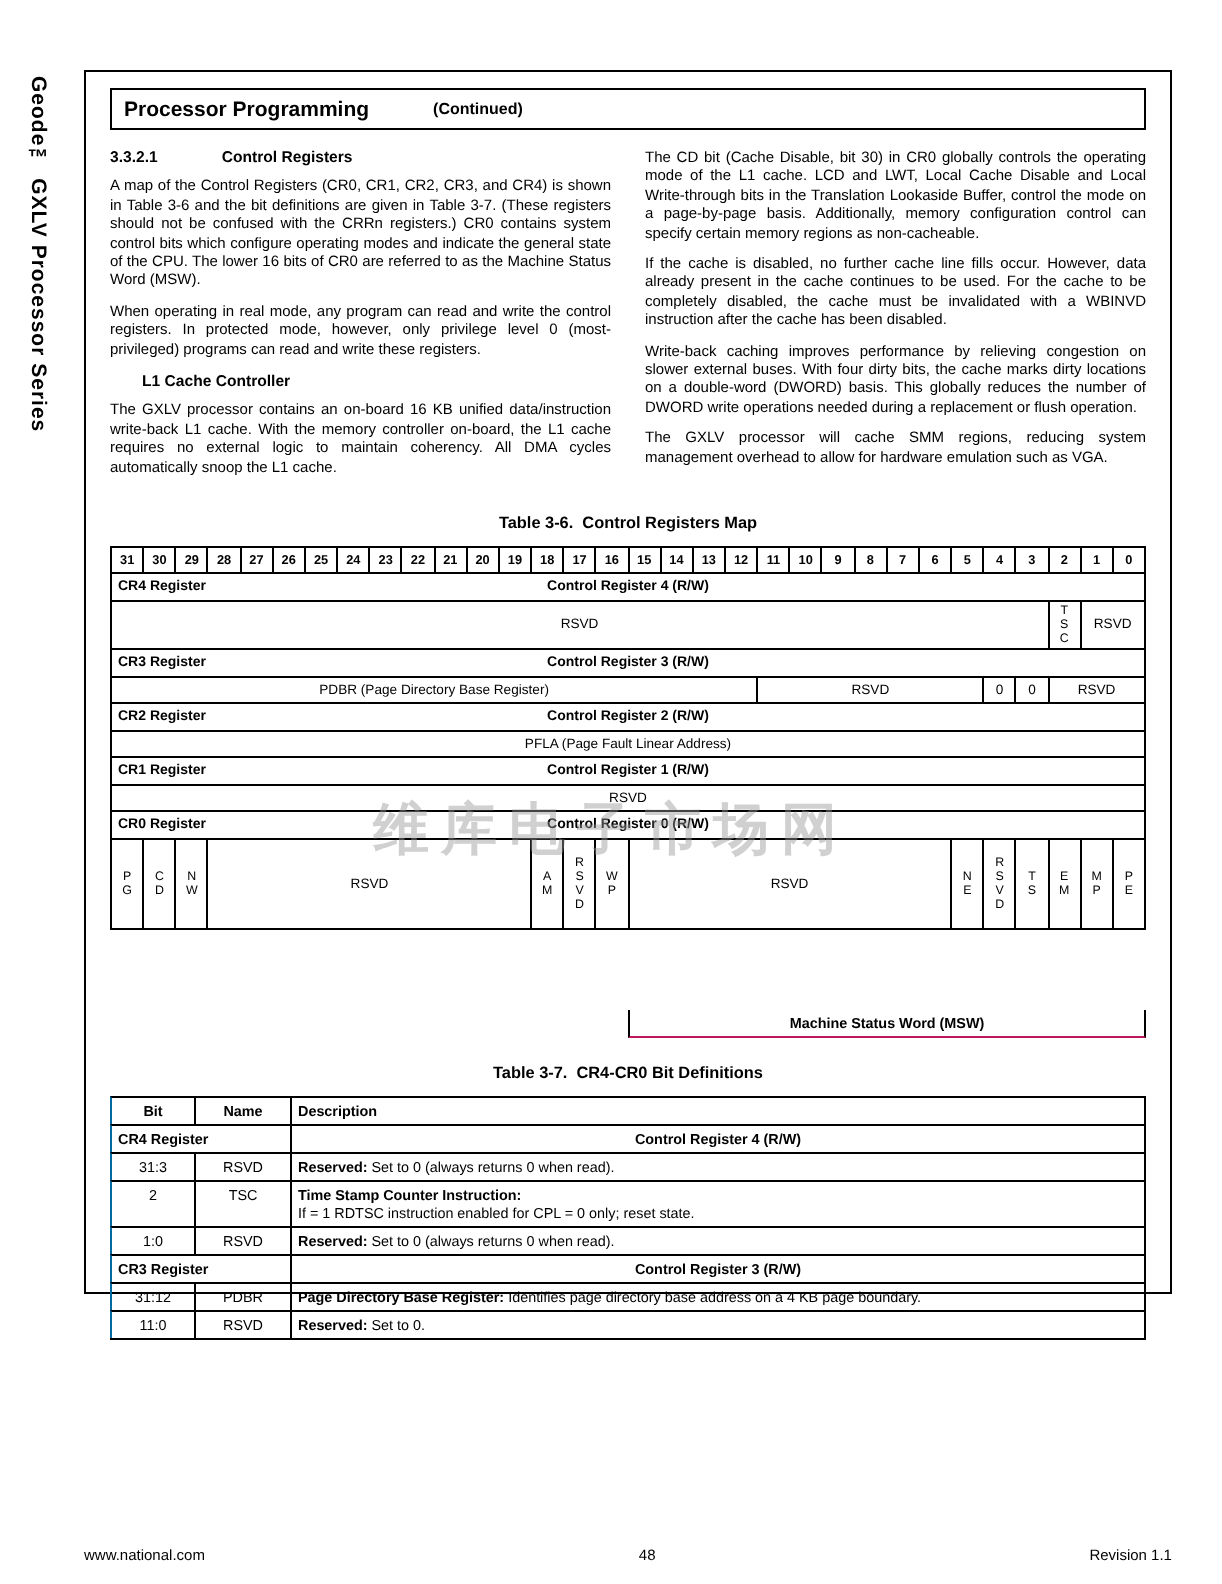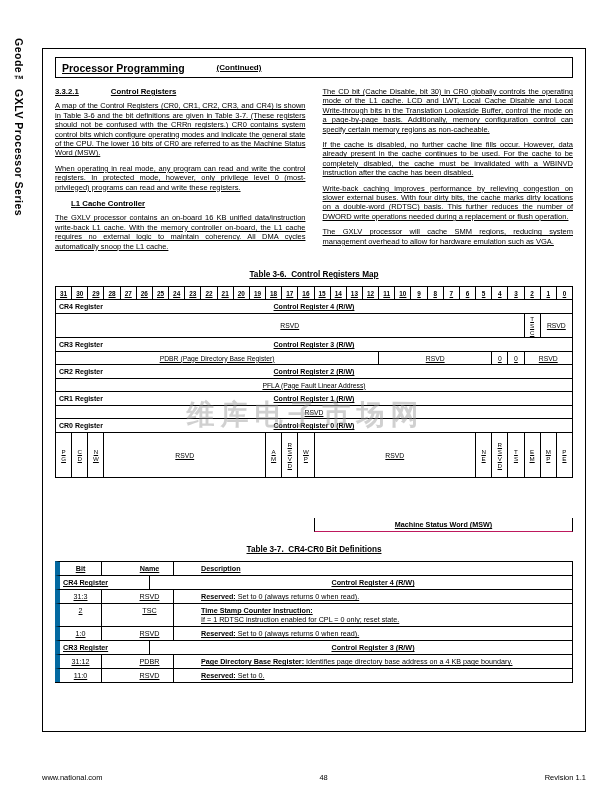--- a/index.html
+++ b/index.html
@@ -6,22 +6,22 @@
   html,body { width:611px; height:792px; overflow:hidden; }
   body { background:#ffffff; font-family:"Liberation Sans", sans-serif; color:#000; position:relative; }
 
   .sidebar-title {
     position:absolute; left:13px; top:38px;
     writing-mode:vertical-rl;
     font-size:10.5px; font-weight:bold; letter-spacing:0.5px;
   }
 
   .frame {
-    position:absolute; left:42px; top:48px; width:544px; height:684px;
-    border:1.5px solid #000; padding:8px 12px 0 12px; background:transparent;text-decoration:underline;
+    position:absolute; left:42px; top:35px; width:544px; height:612px;
+    border:1.5px solid #000; padding:8px 12px 0 12px; background:transparent;
   }
 
   .header-box {
     border:1px solid #000; height:21px; display:flex; align-items:center;
     padding-left:6px; margin-bottom:9px;
   }
   .h-title { font-weight:bold; font-size:10.5px; }
   .h-cont  { font-weight:bold; font-size:8px; margin-left:3px;padding-left:29px; }
 
   .columns { display:flex; gap:17px; }
@@ -53,21 +53,21 @@
   .msw-spacer { border:none; }
   .msw-label {
     border-left:1px solid #000; border-right:1px solid #000; border-bottom:1px solid #be185d;
     font-weight:bold; font-size:7.2px; display:flex; align-items:center; justify-content:center;
     min-height:14px;
     margin-top:40px;
   }
 
   
   .t37 { font-size:7.2px; border-bottom:1px solid #000; }
-  .t37-row { display:grid; grid-template-columns:42px 48px 1fr; border-left:5px solid #0369a1; border-top:1px solid #000;gap:24px; }
+  .t37-row { display:grid; grid-template-columns:42px 48px 1fr; border-left:1px solid #0369a1; border-top:1px solid #000; }
   .t37-cell { border-right:1px solid #000; padding:2px 3px; line-height:9px; }
   .col-bit, .col-name { text-align:center; }
   .t37-head { font-weight:bold; }
   .t37-band { grid-template-columns:90px 1fr; font-weight:bold; }
   .band-left { border-right:1px solid #000; padding:2px 3px; }
   .band-right { border-right:1px solid #000; text-align:center; padding:2px 3px; }
   .desc-line { font-weight:normal; }
 
   .watermark {
     position:absolute; left:50%; top:396px; transform:translateX(-50%);
@@ -98,21 +98,21 @@
         <span class="sec-num">3.3.2.1</span><span>Control Registers</span>
       </div>
       <p>A map of the Control Registers (CR0, CR1, CR2, CR3, and CR4) is shown in Table 3-6 and the bit definitions are given in Table 3-7. (These registers should not be confused with the CRRn registers.) CR0 contains system control bits which configure operating modes and indicate the general state of the CPU. The lower 16 bits of CR0 are referred to as the Machine Status Word (MSW).</p>
       <p>When operating in real mode, any program can read and write the control registers. In protected mode, however, only privilege level 0 (most-privileged) programs can read and write these registers.</p>
       <div class="sub-head">L1 Cache Controller</div>
       <p>The GXLV processor contains an on-board 16 KB unified data/instruction write-back L1 cache. With the memory controller on-board, the L1 cache requires no external logic to maintain coherency. All DMA cycles automatically snoop the L1 cache.</p>
     </div>
     <div class="col">
       <p>The CD bit (Cache Disable, bit 30) in CR0 globally controls the operating mode of the L1 cache. LCD and LWT, Local Cache Disable and Local Write-through bits in the Translation Lookaside Buffer, control the mode on a page-by-page basis. Additionally, memory configuration control can specify certain memory regions as non-cacheable.</p>
       <p>If the cache is disabled, no further cache line fills occur. However, data already present in the cache continues to be used. For the cache to be completely disabled, the cache must be invalidated with a WBINVD instruction after the cache has been disabled.</p>
-      <p>Write-back caching improves performance by relieving congestion on slower external buses. With four dirty bits, the cache marks dirty locations on a double-word (RDTSC) basis. This further reduces the number of DWORD write operations needed during a replacement or flush operation.</p>
+      <p>Write-back caching improves performance by relieving congestion on slower external buses. With four dirty bits, the cache marks dirty locations on a double-word (DWORD) basis. This globally reduces the number of DWORD write operations needed during a replacement or flush operation.</p>
       <p>The GXLV processor will cache SMM regions, reducing system management overhead to allow for hardware emulation such as VGA.</p>
     </div>
   </div>
 
   <div class="tbl-title">Table 3-6.  Control Registers Map</div>
   <div class="t36" id="t36">
       <div class="t36-row">
         <div class="t36-cell bitnum">31</div>
         <div class="t36-cell bitnum">30</div>
         <div class="t36-cell bitnum">29</div>

